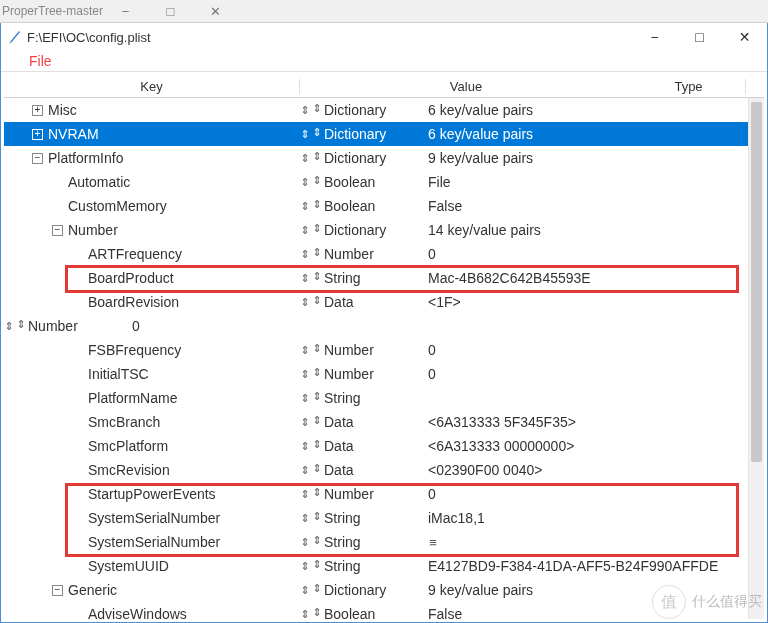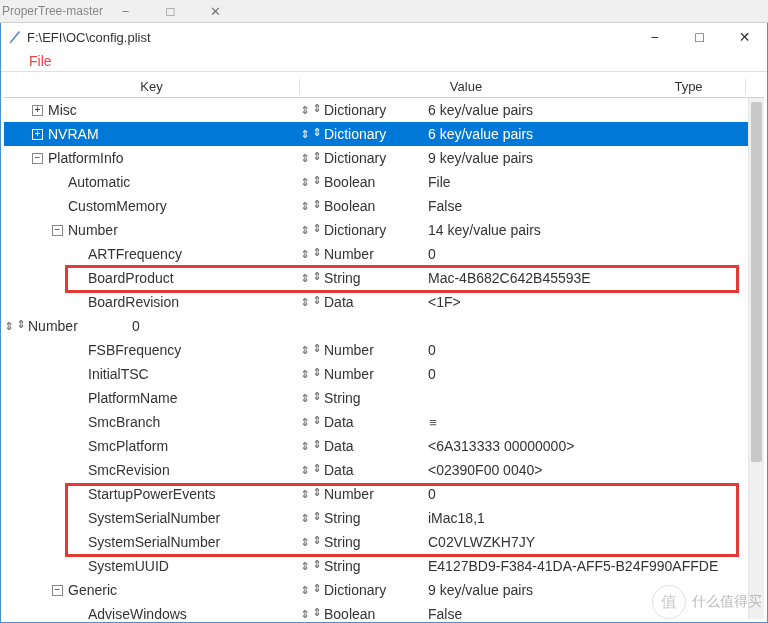--- a/index.html
+++ b/index.html
@@ -231,20 +231,21 @@
           <div class="menu">≡</div>
         </div>
         <div class="row">
           <div class="keycell">
             <span class="indent" style="width: 68px;"></span>
             <span class="toggle empty"></span>
             <span>SmcBranch</span>
           </div>
           <span class="sort">⇕</span>
           <div class="type"><span class="sort" style="position: absolute; left: 2px;">⇕</span><span>Data</span></div>
+          <div class="value">&lt;6A313333 5F345F35&gt;</div>
           <div class="menu">≡</div>
         </div>
         <div class="row">
           <div class="keycell">
             <span class="indent" style="width: 68px;"></span>
             <span class="toggle empty"></span>
             <span>SmcPlatform</span>
           </div>
           <span class="sort">⇕</span>
           <div class="type"><span class="sort" style="position: absolute; left: 2px;">⇕</span><span>Data</span></div>
@@ -285,21 +286,20 @@
           <div class="menu">≡</div>
         </div>
         <div class="row">
           <div class="keycell">
             <span class="indent" style="width: 68px;"></span>
             <span class="toggle empty"></span>
             <span>SystemSerialNumber</span>
           </div>
           <span class="sort">⇕</span>
           <div class="type"><span class="sort" style="position: absolute; left: 2px;">⇕</span><span>String</span></div>
-          <div class="value">C02VLWZKH7JY</div>
           <div class="menu">≡</div>
         </div>
         <div class="row">
           <div class="keycell">
             <span class="indent" style="width: 68px;"></span>
             <span class="toggle empty"></span>
             <span>SystemUUID</span>
           </div>
           <span class="sort">⇕</span>
           <div class="type"><span class="sort" style="position: absolute; left: 2px;">⇕</span><span>String</span></div>

